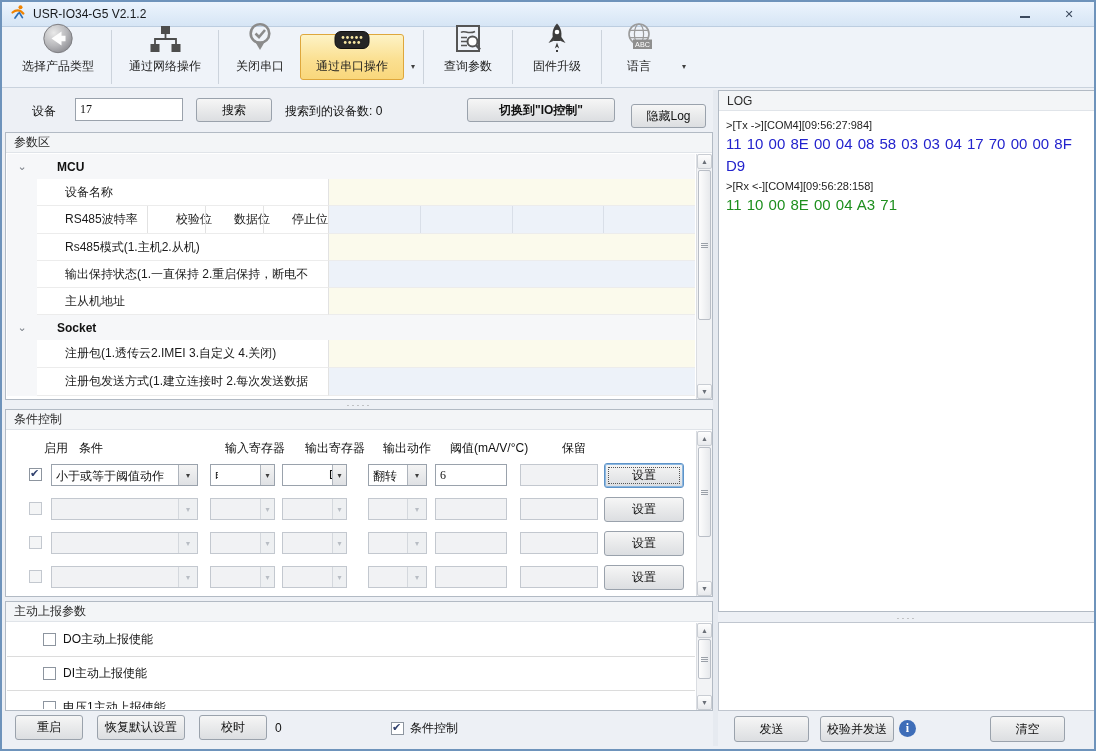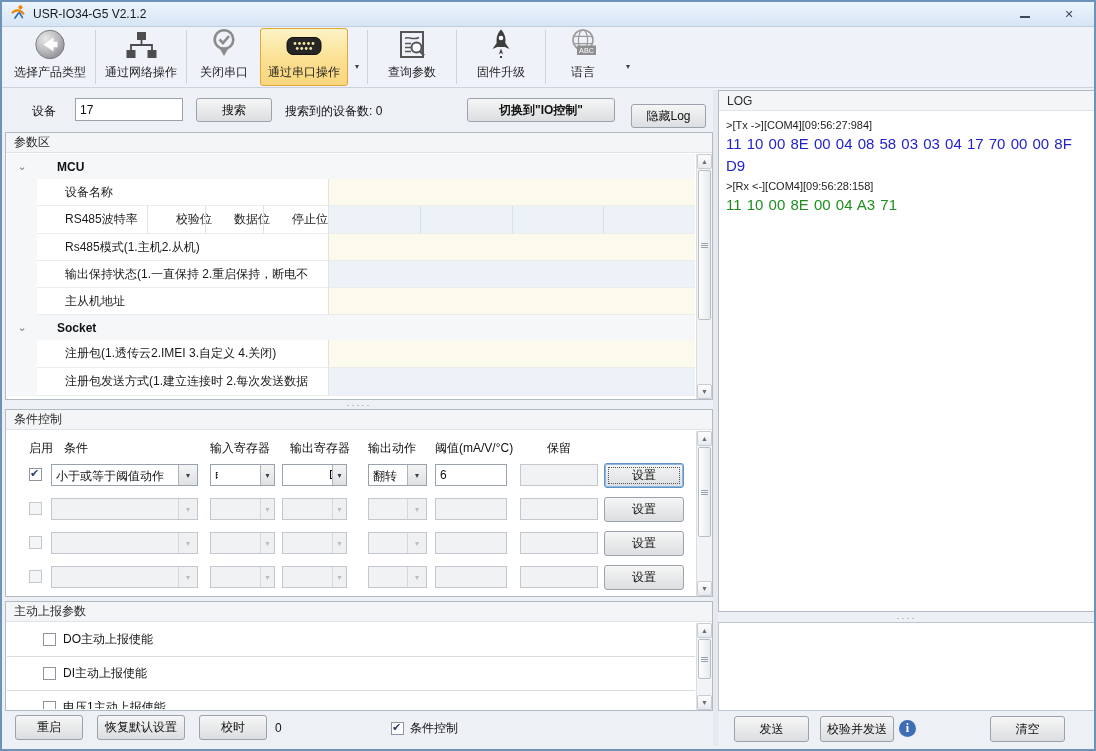--- a/index.html
+++ b/index.html
@@ -14,40 +14,40 @@
     border-bottom:1px solid #bccde0; display:flex; align-items:center; padding:0 8px; }
   .titlebar .title { font-size:12px; color:#16181b; margin-left:7px; }
   .cap-btns { margin-left:auto; display:flex; gap:22px; padding-right:6px; }
   .cap-btn { width:22px; height:16px; display:flex; align-items:center; justify-content:center;
     color:#3c4a5e; font-size:11px; cursor:default; }
   .min-glyph { width:10px; height:7px; border-bottom:2px solid #3c4a5e; }
   
   .toolbar { height:61px; background:#eff3f9; border-bottom:1px solid #c9d2dd;
     display:flex; align-items:stretch; padding:0 4px; }
   .tool-btn { display:flex; flex-direction:column; align-items:center; justify-content:flex-end;
-    padding:3px 7px 4px; min-width:86px; gap:3px; font-size:12px; color:#1d1d1d;
-    border:1px solid transparent; border-radius:3px; margin:1px 0; }
+    padding:3px 15px 4px; min-width:86px; gap:3px; font-size:12px; color:#1d1d1d;
+    border:1px solid transparent; border-radius:3px; margin:7px 0; }
   .tool-btn .ico { height:36px; display:flex; align-items:center; justify-content:center; }
   .tool-btn.active { background:linear-gradient(#fdf3c6,#fbe092 55%,#f9d77c);
     border-color:#dea73c; }
   .tool-btn.narrow { min-width:72px; }
   .tool-arrow { width:18px; display:flex; align-items:center; justify-content:center;
     color:#3f3f3f; font-size:8px; padding-top:18px; }
   .tool-sep { width:1px; background:#ccd3dc; margin:3px 1px; }
   
   .content { position:absolute; top:88px; left:0; right:0; bottom:0; }
   .left-pane { position:absolute; left:3px; top:0; width:708px; bottom:3px; }
   .v-splitter { position:absolute; left:711px; top:0; width:5px; bottom:3px; background:#e6eaf0; }
   .right-pane { position:absolute; left:716px; top:0; width:377px; bottom:3px; }
   
   .btn { display:flex; align-items:center; justify-content:center;
     background:linear-gradient(#f6f6f6,#eaebec 45%,#dcdee1);
     border:1px solid #9aa2ac; border-radius:3px; font-size:12px; color:#111; }
   .txt { border:1px solid #9aa2ac; background:#fff; font-size:12px; color:#111;
-    padding:2px 4px; font-family:Liberation Sans, sans-serif; }
+    padding:2px 4px; font-family:Liberation Serif, serif; }
   .txt.dis { background:#f1f2f4; border-color:#c3c8cf; }
   .checkbox { width:13px; height:13px; background:#fff; border:1px solid #8d959f;
     display:inline-flex; align-items:center; justify-content:center; position:relative; }
   .checkbox.checked::after { content:"\2714"; font-size:11px; color:#31416e; line-height:1;
     position:absolute; top:-1px; left:0; }
   .checkbox.dis { background:#f4f5f6; border-color:#c3c8cf; }
   .combo { display:flex; border:1px solid #9aa2ac; background:#fff; height:22px; }
   .combo .cv { flex:1; font-size:12px; color:#111; padding:3px 3px 0 4px; overflow:hidden; white-space:nowrap; }
   .combo .ca { width:19px; border-left:1px solid #aeb4bc;
     background:linear-gradient(#f4f4f4,#dfe1e4); display:flex; align-items:center;
@@ -101,21 +101,21 @@
   .trow .val.c { background:#fbfaec; }
   .trow .val.b { background:#edf2f9; }
   .trow .val.multi4 { display:flex; }
   .trow .val.multi4 i { flex:1; border-right:1px solid #d9dfe8; }
   .trow .val.multi4 i:last-child { border-right:none; }
   .trow.r { height:27px; }
   .trow.r2 { height:28px; }
   
   .g-cond { top:319px; height:188px; }
   .cond-body { position:absolute; top:21px; left:1px; right:17px; bottom:1px; background:#fff; overflow:hidden; }
-  .cond-headers { position:relative; height:28px; font-size:12px; color:#111; }
+  .cond-headers { position:relative; height:28px; font-size:12px; color:#111;margin-left:15px; }
   .cond-headers span { position:absolute; top:9px; white-space:nowrap; }
   .crow { position:relative; height:34px; }
   .crow .cb   { position:absolute; left:22px; top:9px; }
   .crow .c1 { position:absolute; left:44px;  top:5px; width:147px; }
   .crow .c2 { position:absolute; left:203px; top:5px; width:65px;gap:42px; }
   .crow .c3 { position:absolute; left:275px; top:5px; width:65px;padding-left:42px; }
   .crow .c4 { position:absolute; left:361px; top:5px; width:59px; }
   .crow .c5 { position:absolute; left:428px; top:5px; width:72px; height:22px; }
   .crow .c6 { position:absolute; left:513px; top:5px; width:78px; height:22px; }
   .crow .c7 { position:absolute; left:597px; top:4px; width:80px; height:25px; }

